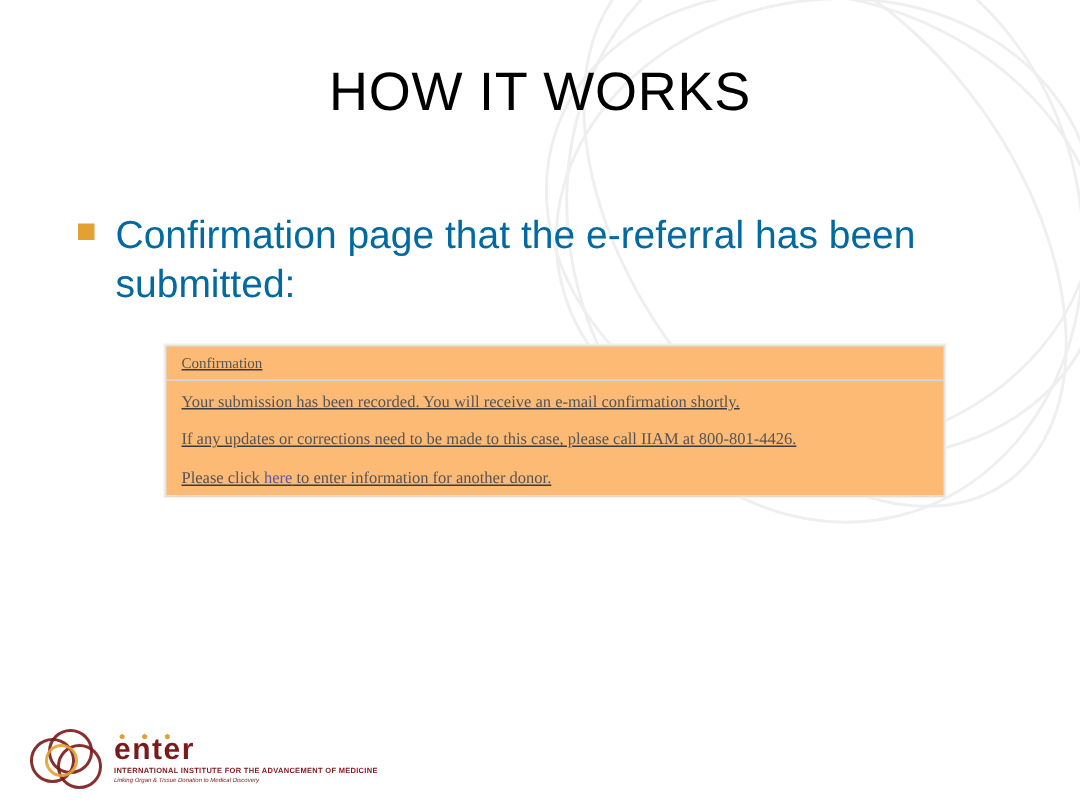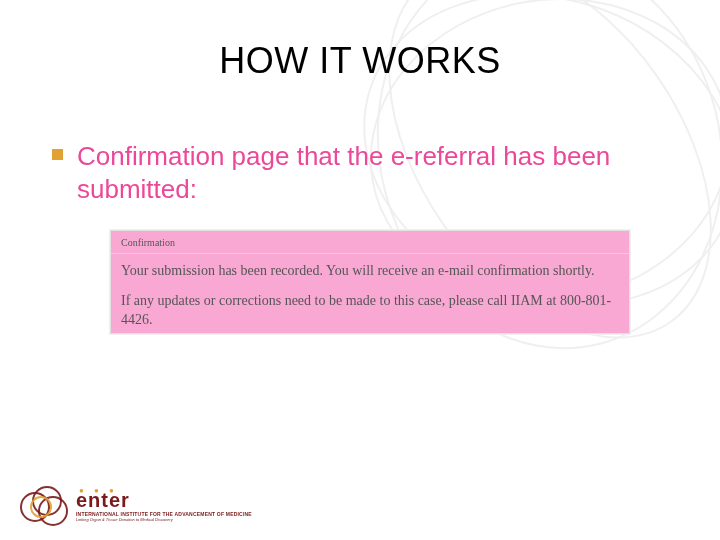--- a/index.html
+++ b/index.html
@@ -41,42 +41,43 @@
     }
     .bullet-square {
       width: 11px; height: 11px;
       background: #e2a233;
       margin-top: 9px;
       flex-shrink: 0;
     }
     .bullet-text {
       font-size: 26px;
       line-height: 1.28;
-      color: #ec4899;
+      color: #0369a1;
     }
     .screenshot-panel {
       position: absolute;
       left: 110px;
       right: 90px;
       top: 230px;
-      background: #f9a8d4;
+      background: #fdba74;
       border: 1px solid #e2e2e2;
       box-shadow: 0 0 0 1px #f0f0f0;
       font-family: Georgia, 'Times New Roman', serif;
       color: #3b3b3b;
+      text-decoration: underline;
     }
     .panel-header {
       padding: 6px 10px 5px;
       border-bottom: 1px solid #d8d8d8;
       font-size: 10px;
       color: #555;
     }
     .panel-line {
       padding: 7px 10px 3px;
-      font-size: 14px;
+      font-size: 11px;
       color: #555;
       line-height: 1.4;
     }
     .panel-link { color: #5a5aa0; }
     .logo-area {
       position: absolute;
       left: 20px;
       bottom: 14px;
       display: flex;
       align-items: center;
@@ -143,20 +144,23 @@
   <div class="bullet-row">
     <div class="bullet-square"></div>
     <div class="bullet-text">Confirmation page that the e-referral has been submitted:</div>
   </div>
 </div>
 
 <div class="screenshot-panel">
   <div class="panel-header">Confirmation</div>
   <div class="panel-line">Your submission has been recorded. You will receive an e-mail confirmation shortly.</div>
   <div class="panel-line">If any updates or corrections need to be made to this case, please call IIAM at 800-801-4426.</div>
+  <div class="panel-line">
+    <span>Please click </span><span class="panel-link">here</span><span> to enter information for another donor.</span>
+  </div>
 </div>
 
 <div class="logo-area">
   <div class="logo-rings">
     <div class="logo-ring" style="width:30px;height:30px;left:0;top:6px;"></div>
     <div class="logo-ring" style="width:30px;height:30px;left:12px;top:0;"></div>
     <div class="logo-ring" style="width:30px;height:30px;left:18px;top:10px;"></div>
     <div class="logo-ring" style="width:22px;height:22px;left:10px;top:10px;border-color:#e2a233;"></div>
   </div>
   <div class="logo-text">

